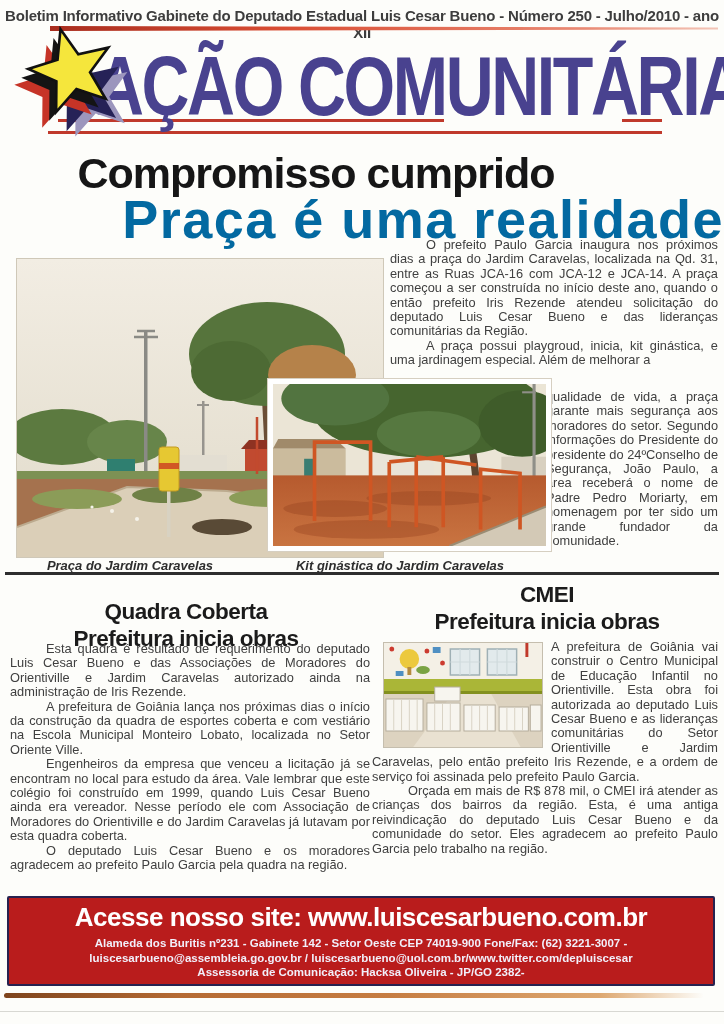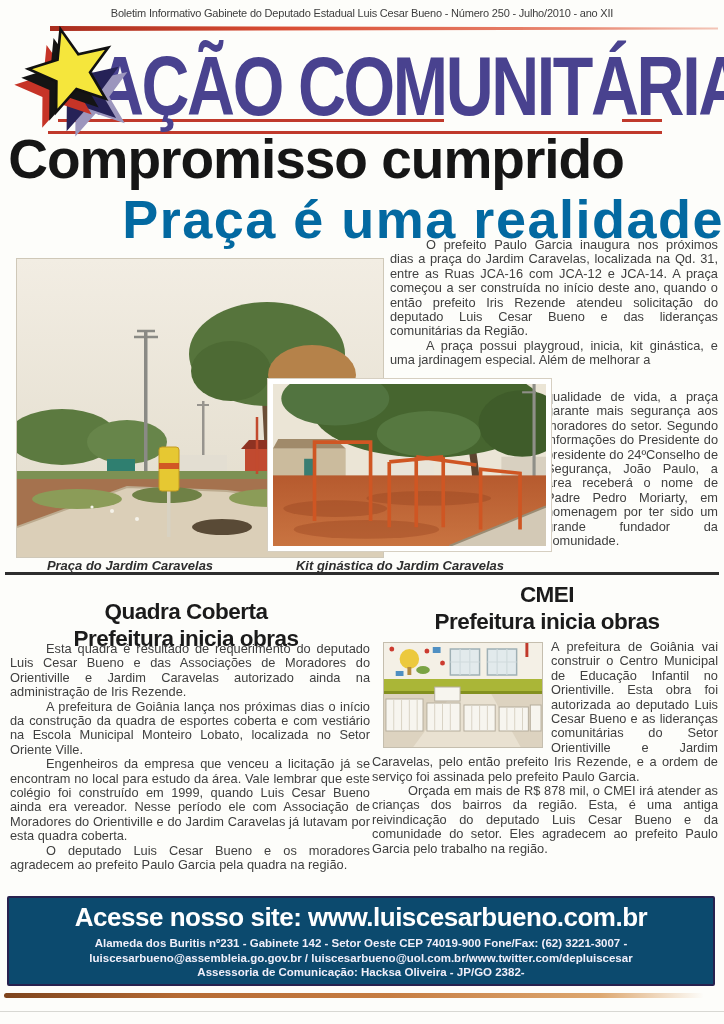--- a/index.html
+++ b/index.html
@@ -5,41 +5,41 @@
   html,body{margin:0;padding:0;background:#e9e9e6;}
   #page{
     position:relative;width:724px;height:1024px;margin:0 auto;
     background:#fdfdfa;overflow:hidden;
     font-family:"Liberation Sans",sans-serif;color:#3c3c3c;
   }
   .abs{position:absolute;}
 
   
   #issue-line{top:7px;left:0;width:724px;text-align:center;
-    font-size:11px;font-weight:normal;color:#3d3d3d;letter-spacing:-0.2px;}
+    font-size:15px;font-weight:bold;color:#3d3d3d;letter-spacing:-0.2px;}
   #header-rule{top:26px;left:50px;width:668px;height:5px;
     background:linear-gradient(90deg,#a82d1e,#d94d33 35%,#e98a74 80%,#f3c6b8);
     clip-path:polygon(0 0,100% 28%,100% 72%,0 100%);}
 
   
   #star-logo{top:26px;left:0;width:140px;height:122px;z-index:6;}
   #masthead-title{top:44px;left:96px;z-index:2;
     font-size:84px;font-weight:bold;line-height:1;white-space:nowrap;
     color:#49428f;letter-spacing:-3px;
     transform:scale(0.79,1.0);transform-origin:left top;}
   #tagline{top:105px;left:448px;z-index:4;font-size:19px;font-style:italic;
     font-weight:bold;color:#3a3488;white-space:nowrap;}
   .red-rule{background:#c0392b;}
   #tagline-rule-left{top:119px;left:58px;width:386px;height:3px;}
   #tagline-rule-right{top:119px;left:622px;width:40px;height:3px;}
   #masthead-rule{top:131px;left:48px;width:614px;height:3px;}
 
   
-  #headline{top:132px;left:0;width:632px;text-align:center;
-    font-size:55px;font-weight:800;letter-spacing:-1px;color:#161616;line-height:1;}
+  #headline{top:152px;left:0;width:632px;text-align:center;
+    font-size:43px;font-weight:800;letter-spacing:-1px;color:#161616;line-height:1;}
   #subheadline{top:192px;left:0;width:724px;text-align:right;
     font-size:54px;font-weight:bold;letter-spacing:1.5px;color:#0369a1;line-height:1;}
 
   
   .bodytext{font-size:12.8px;line-height:14.4px;text-align:justify;color:#404040;}
   .bodytext p{margin:0;text-indent:36px;}
   .bodytext p.no-indent{text-indent:0;}
   #praca-text-1{top:238px;left:390px;width:328px;}
   #praca-text-2{top:390px;left:546px;width:172px;}
   #praca-text-2 p{text-indent:0;}
@@ -60,21 +60,21 @@
     letter-spacing:-0.5px;color:#1b1b1b;line-height:27px;}
   #quadra-title{top:584px;left:3px;width:366px;margin-top:14px;}
   #cmei-title{top:581px;left:378px;width:338px;}
   #quadra-body{top:642px;left:10px;width:360px;}
   #cmei-body{top:640px;left:372px;width:346px;}
   .cmei-photo{float:left;width:158px;height:104px;margin:2px 8px 3px 11px;
     border:1px solid #c5beae;background:#fff;}
 
   
   #footer-box{top:896px;left:7px;width:708px;height:90px;
-    background:#0c4a6e;border:2px solid #28224f;border-radius:2px;
+    background:#b91c1c;border:2px solid #28224f;border-radius:2px;
     box-sizing:border-box;text-align:center;color:#ffffff;}
   #footer-site{margin-top:4px;font-size:26px;font-weight:bold;letter-spacing:-0.5px;
     white-space:nowrap;}
   .footer-line{font-size:11.5px;font-weight:bold;line-height:14.5px;color:#f1effa;}
   #footer-line1{margin-top:3px;}
   #copper-rule{top:993px;left:4px;width:700px;height:5px;border-radius:3px;
     background:linear-gradient(90deg,#7e441d,#b56a33 25%,#c67d42 55%,#dda76f 85%,rgba(240,217,200,0));}
   #scan-line{top:1011px;left:0;width:724px;height:1px;background:#d8d8d3;}
 </style>
 </head>

